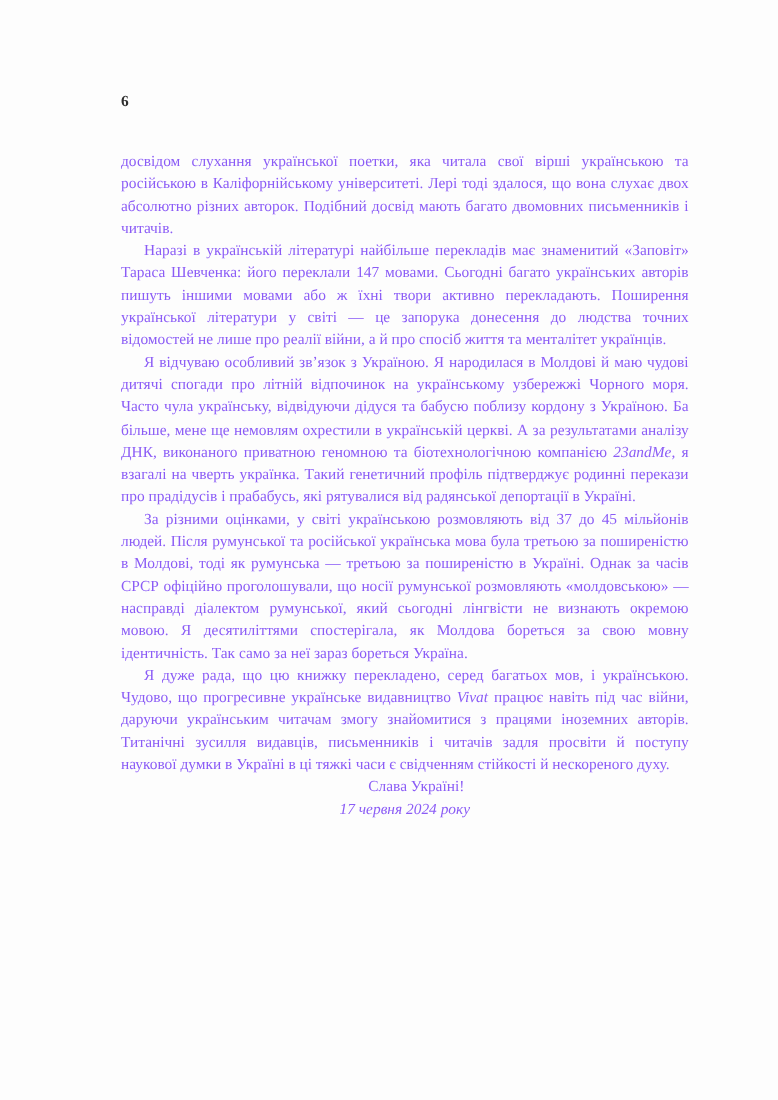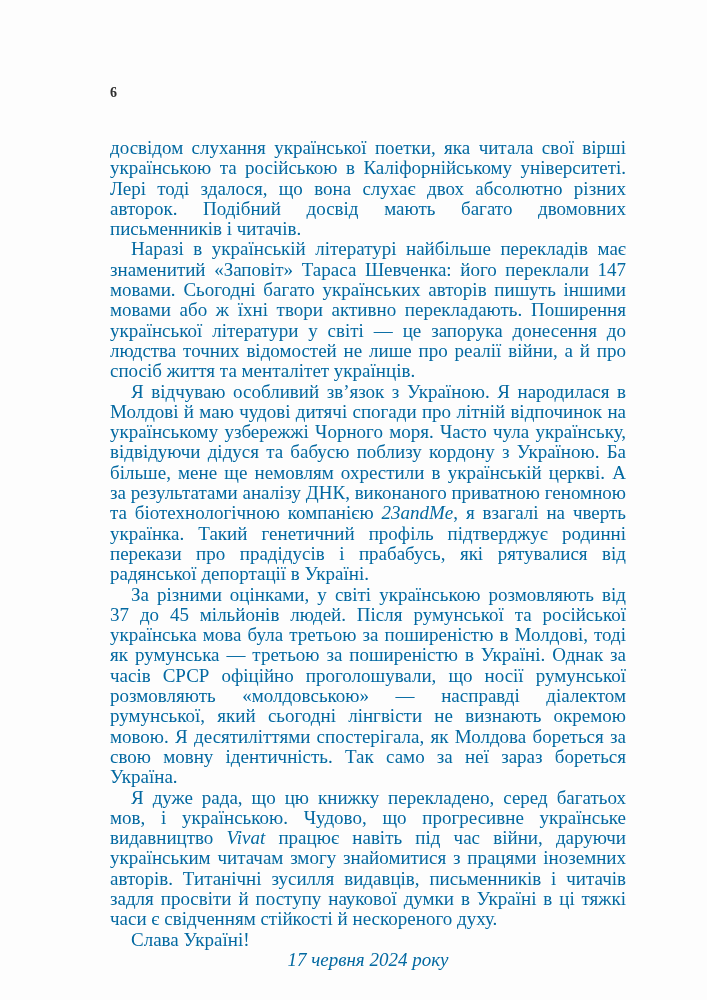--- a/index.html
+++ b/index.html
@@ -24,32 +24,32 @@
     font-size: 14px;
     font-weight: 700;
     letter-spacing: 0.5px;
     color: #2e2e2e;
   }
   .body-text {
     position: absolute;
     left: 110px;
     top: 138px;
     width: 516px;
-    font-size: 19px;
+    font-size: 14px;
     line-height: 20.3px;
-    color: #0369a1;
+    color: #8b5cf6;
   }
   .body-text p {
     margin: 0;
     padding: 0;
   }
   p.indent      { text-indent: 21px; }
   p.no-indent   { text-indent: 0; }
   p.align-justify { text-align: justify; }
-  p.align-left    { text-align: left; }
+  p.align-left    { text-align: center; }
   p.align-right   { text-align: center; }
   .italic { font-style: italic; margin-top: 12px; }
 </style>
 </head>
 <body>
 
 <div class="page">
   <div class="page-number">6</div>
   <div class="body-text">
       <p class="no-indent align-justify"><span>досвідом слухання української поетки, яка читала свої вірші українською та російською в Каліфорнійському університеті. Лері тоді здалося, що вона слухає двох абсолютно різних авторок. Подібний досвід мають багато двомовних письменників і читачів.</span></p>

